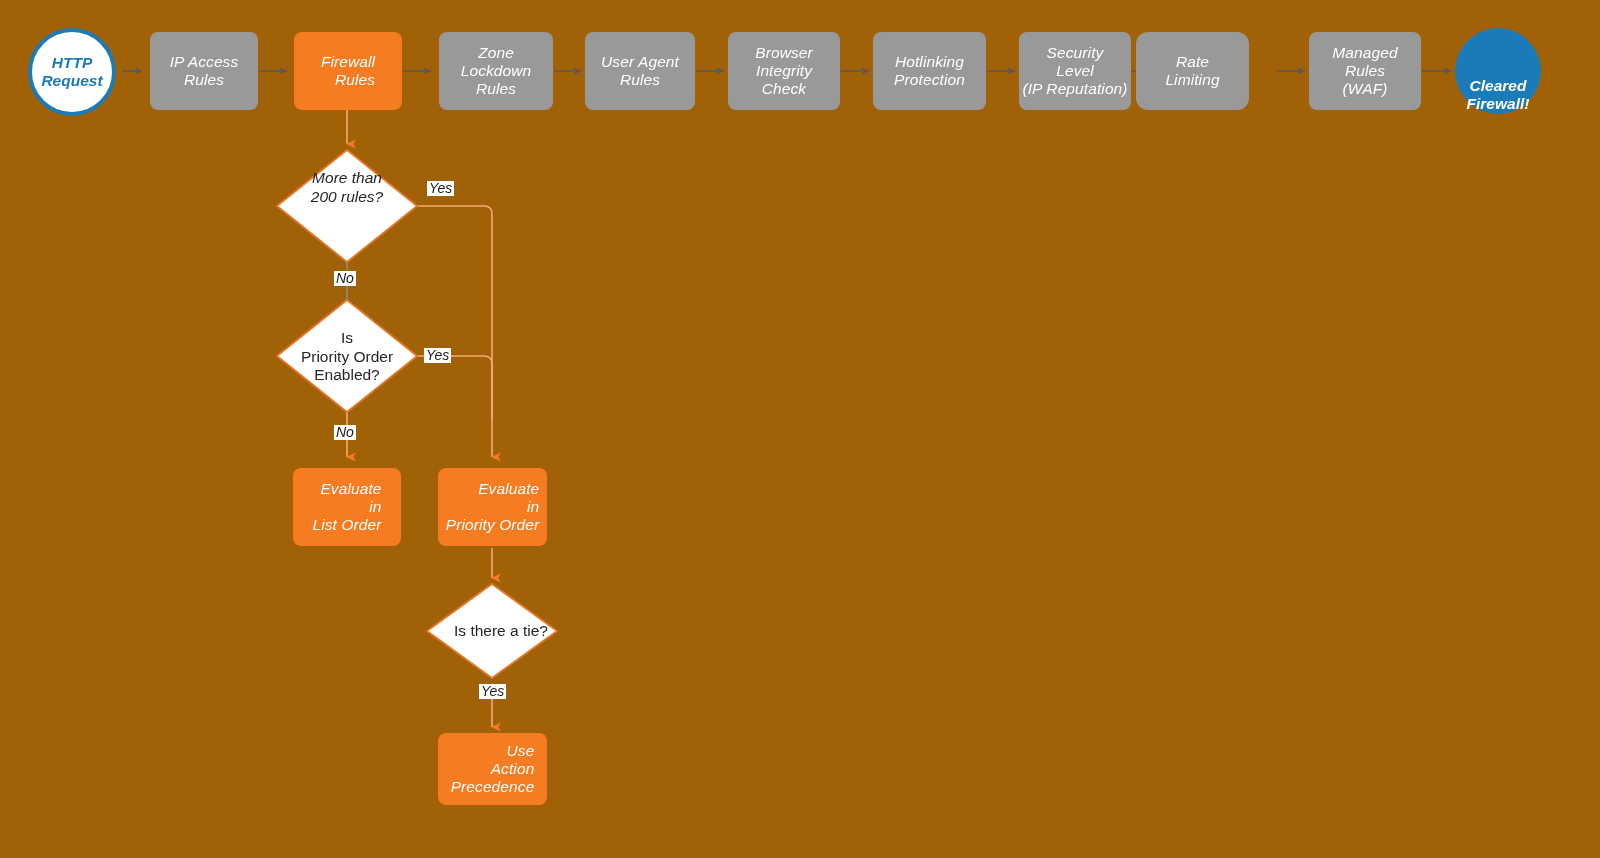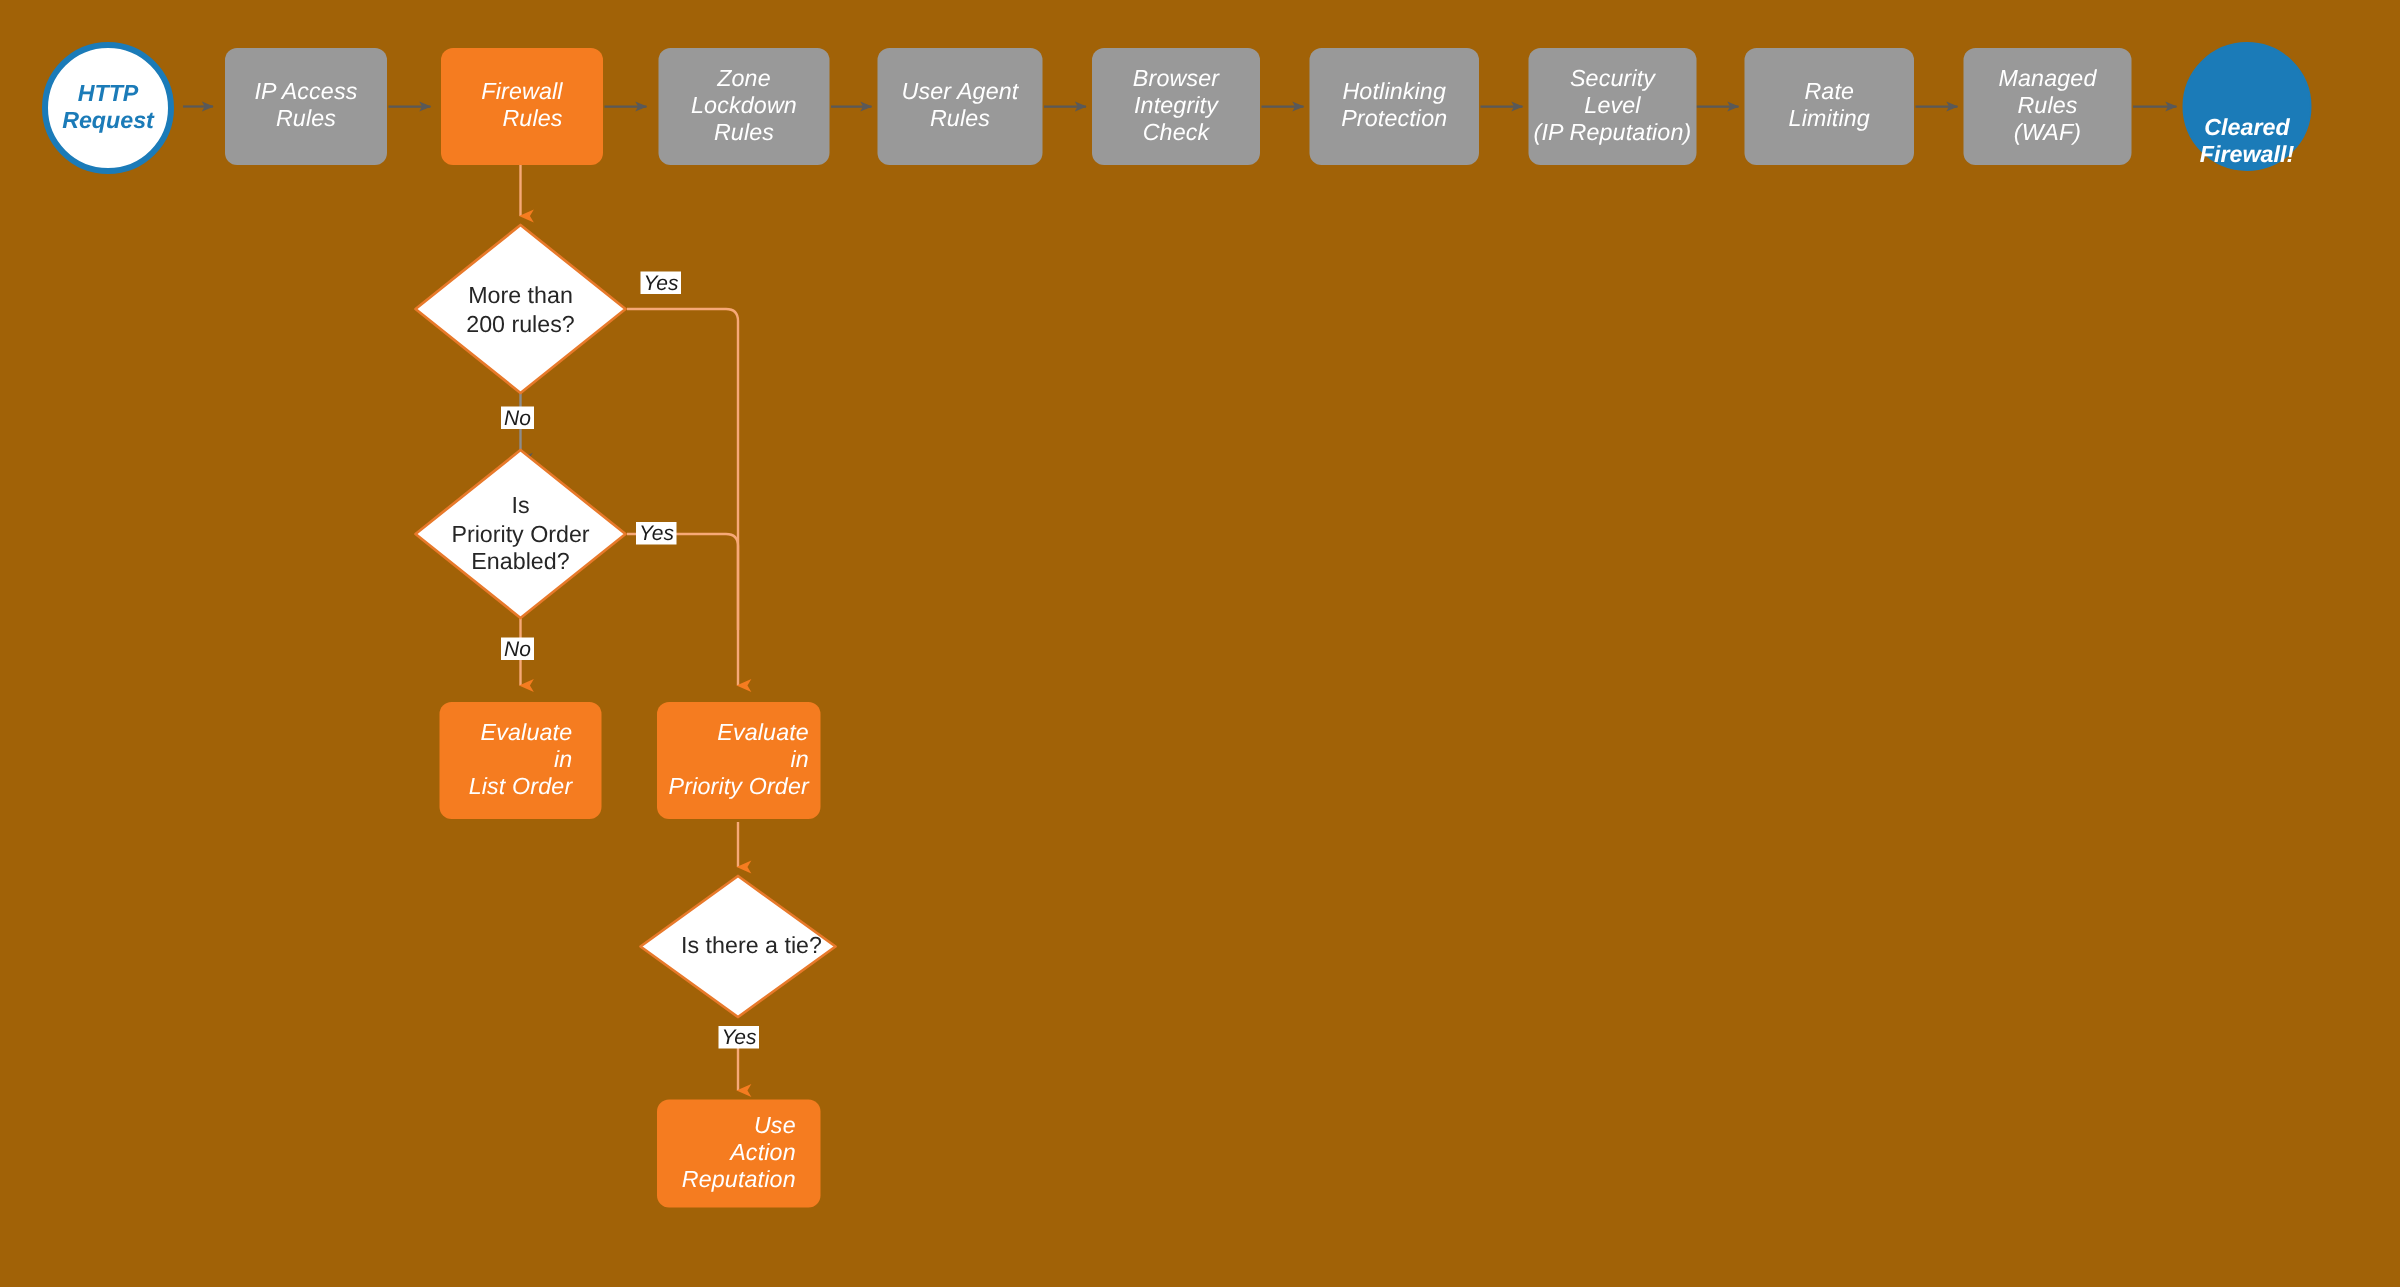--- a/index.html
+++ b/index.html
@@ -189,37 +189,37 @@
     <span>Hotlinking
 Protection</span>
   </div>
 
   <div class="node box box-gray" style="left:1019px; top:32px; width:112px; height:78px;">
     <span>Security
 Level
 (IP Reputation)</span>
   </div>
 
-  <div class="node box box-gray" style="left:1163px; top:32px; width:113px; height:78px;">
+  <div class="node box box-gray" style="left:1136px; top:32px; width:113px; height:78px;border-radius:12px;">
     <span>Rate
 Limiting</span>
   </div>
 
   <div class="node box box-gray" style="left:1309px; top:32px; width:112px; height:78px;">
     <span>Managed
 Rules
 (WAF)</span>
   </div>
 
   <div class="node circle circle-end" style="left:1455px; top:28px; width:86px; height:86px;align-items:flex-end;">
     <span>Cleared
 Firewall!</span>
   </div>
 
-  <div class="diamond-label" style="left:287px; top:168px; width:120px; height:80px;">
+  <div class="diamond-label" style="left:287px; top:148px; width:120px; height:80px;font-style:italic;">
     <span>More than
 200 rules?</span>
   </div>
 
   <div class="diamond-label" style="left:277px; top:318px; width:140px; height:78px;">
     <span>Is
 Priority Order
 Enabled?</span>
   </div>
 
@@ -235,21 +235,21 @@
 
   <div class="node box box-orange" style="left:438px; top:468px; width:109px; height:78px;">
     <span>Evaluate
 in
 Priority Order</span>
   </div>
 
   <div class="node box box-orange" style="left:438px; top:733px; width:109px; height:72px;">
     <span>Use
 Action
-Reputation</span>
+Precedence</span>
   </div>
 
   <div class="edge-label" style="left:427px; top:181px;">
     <span>Yes</span>
   </div>
 
   <div class="edge-label" style="left:334px; top:271px;">
     <span>No</span>
   </div>
 

